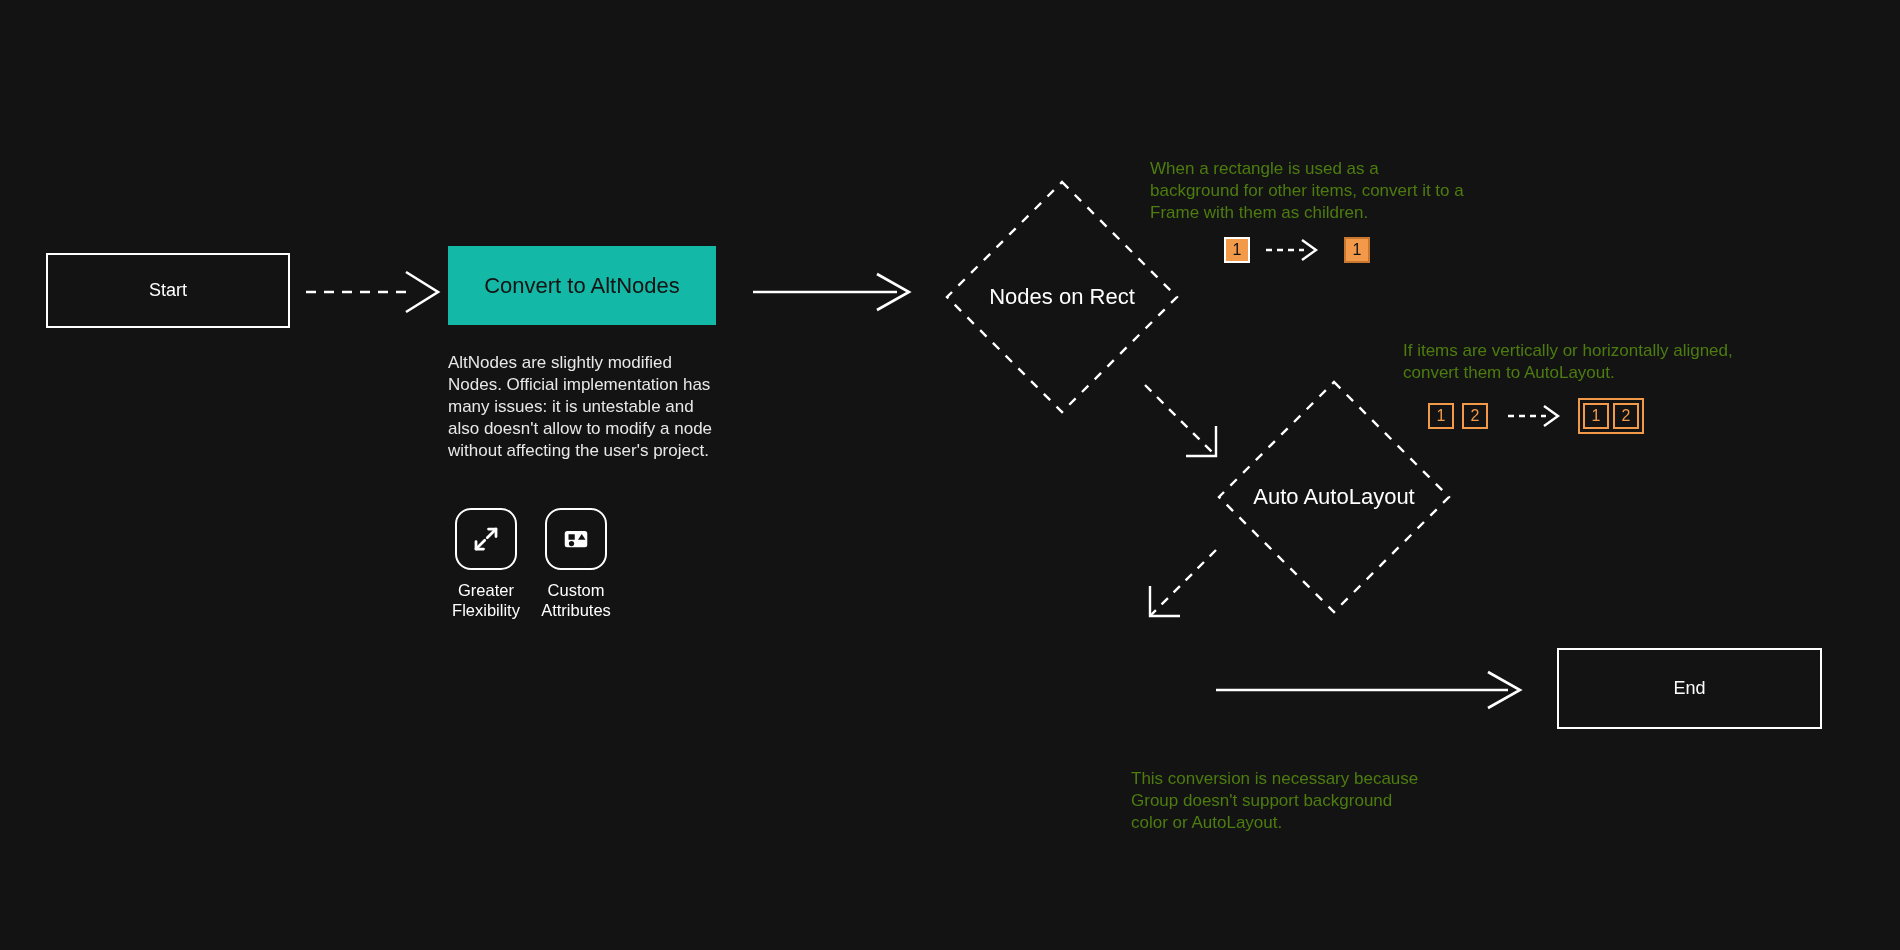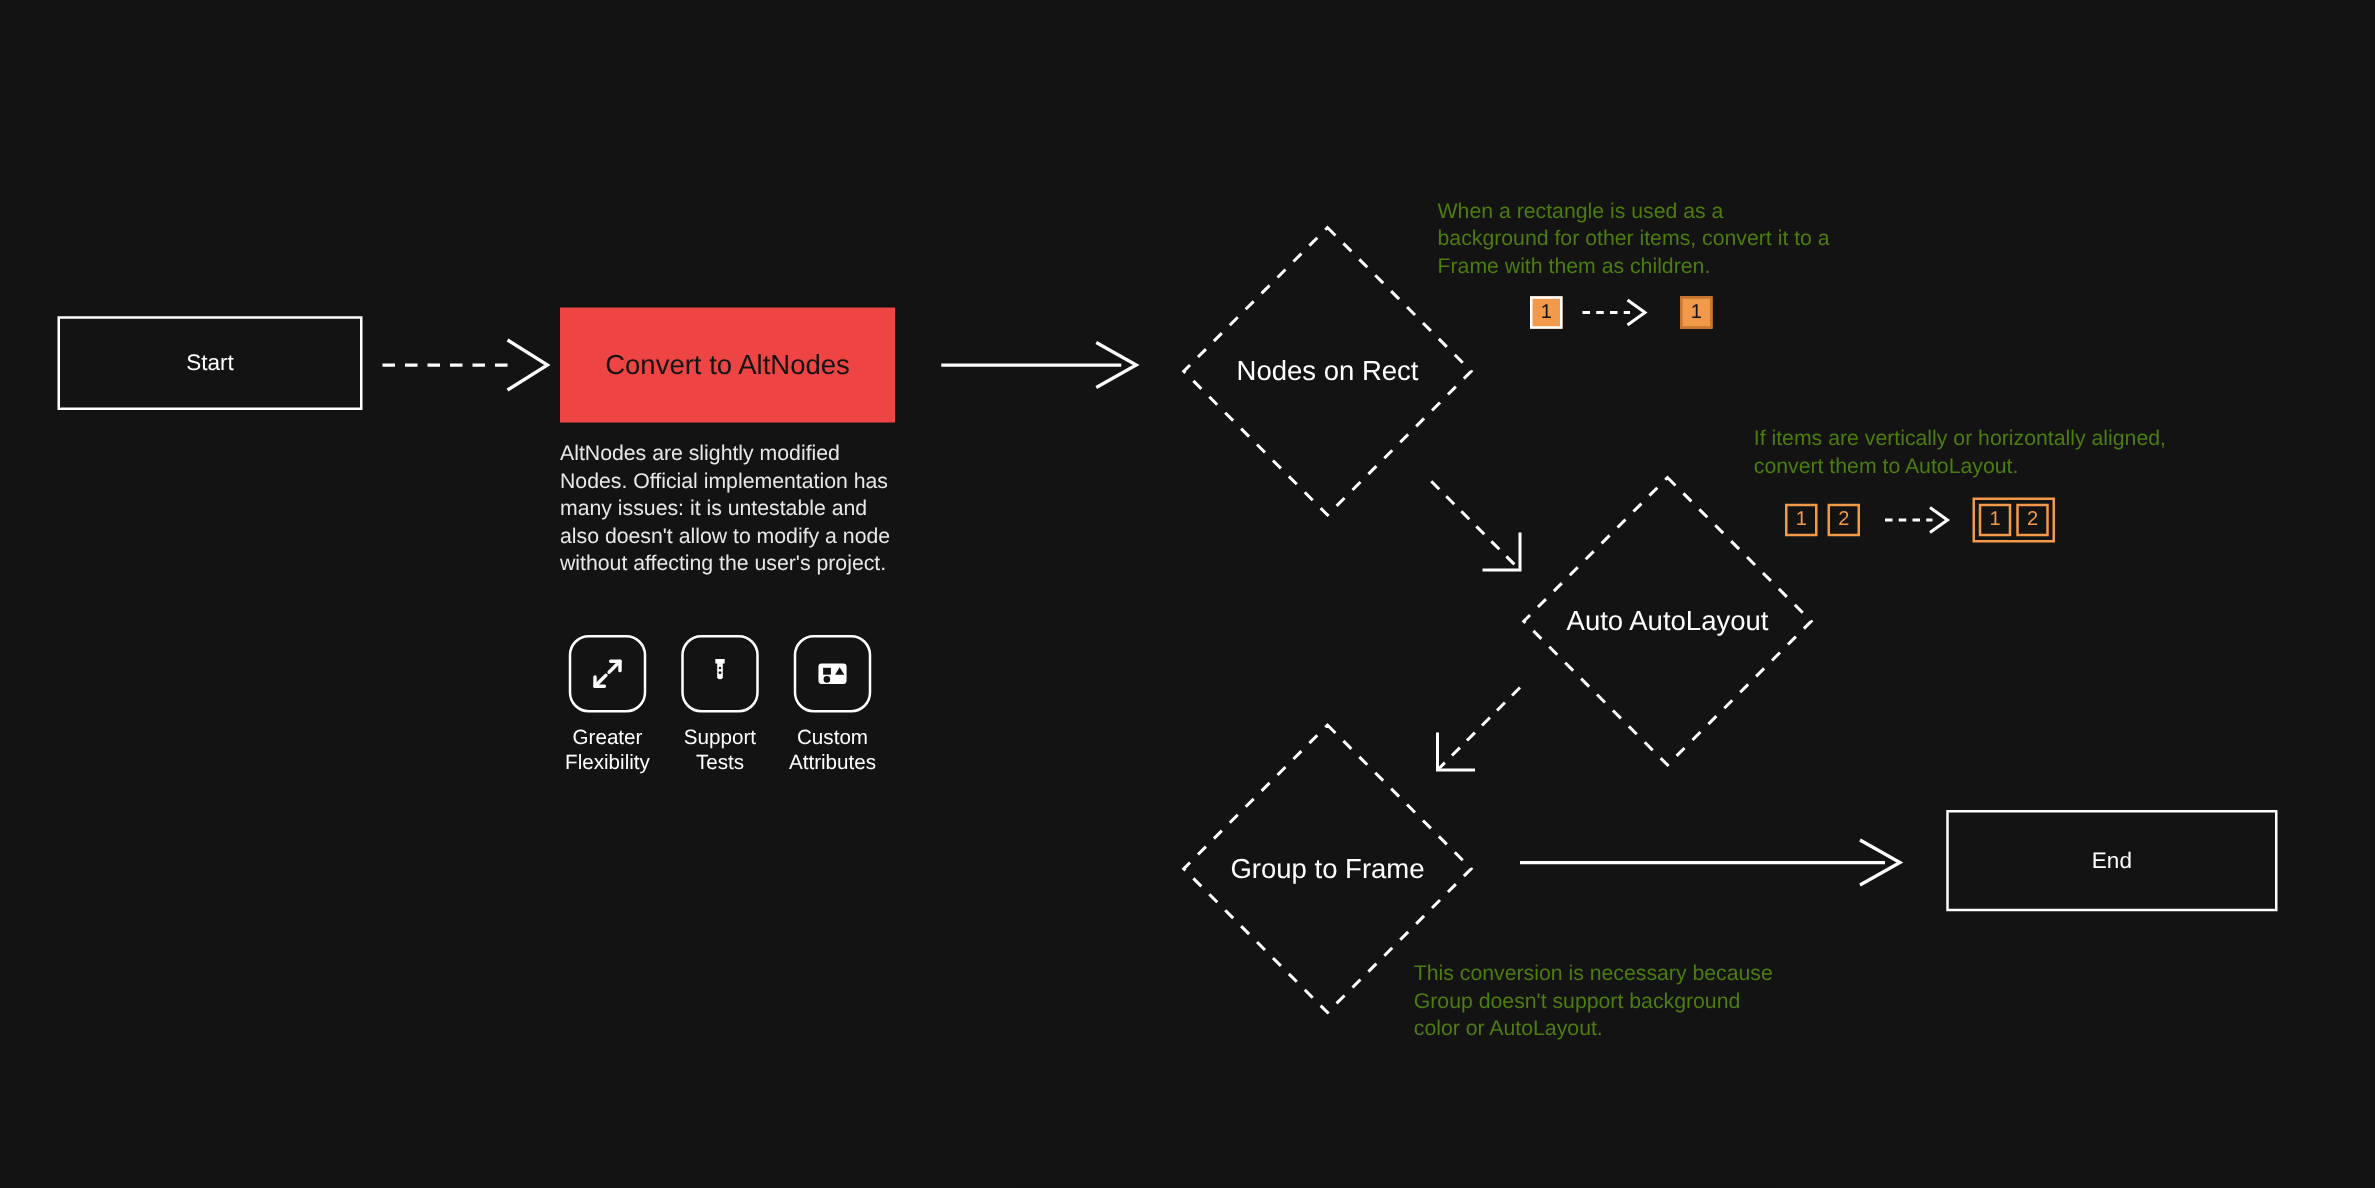--- a/index.html
+++ b/index.html
@@ -46,22 +46,22 @@
     box-sizing: border-box;
   }
   #start-box { left: 46px; top: 253px; width: 244px; height: 75px; }
   #end-box   { left: 1557px; top: 648px; width: 265px; height: 81px; }
 
   
   #convert-box {
     left: 448px;
     top: 246px;
     width: 268px;
-    height: 92px;
-    background: #ef4444;
+    height: 79px;
+    background: #14b8a6;
     color: #131313;
     display: flex;
     align-items: center;
     justify-content: center;
     font-size: 22px;
     box-sizing: border-box;
   }
 
   
   #convert-note {
@@ -209,31 +209,20 @@
           <polyline points="14,4 20,4 20,10"></polyline>
           <polyline points="10,20 4,20 4,14"></polyline>
           <line x1="20" y1="4" x2="13" y2="11"></line>
           <line x1="4" y1="20" x2="11" y2="13"></line>
         </svg>
       </div>
       <div class="feature-label">Greater
 Flexibility</div>
     </div>
 
-    <div class="feature">
-      <div class="feature-icon">
-        <svg width="30" height="30" viewBox="0 0 24 24">
-          <path d="M9 2.5 h6 v3 h-1.2 v9.2 a2.8 2.8 0 0 1 -3.6 0 v-9.2 h-1.2 z" fill="#ffffff"></path>
-          <circle cx="12" cy="11.3" r="0.95" fill="#131313"></circle>
-          <circle cx="12" cy="8.3" r="0.8" fill="#131313"></circle>
-        </svg>
-      </div>
-      <div class="feature-label">Support
-Tests</div>
-    </div>
 
     <div class="feature">
       <div class="feature-icon">
         <svg width="30" height="30" viewBox="0 0 24 24">
           <rect x="3" y="5.5" width="18" height="13" rx="2" fill="#ffffff"></rect>
           <rect x="6" y="8.2" width="5" height="4.4" fill="#131313"></rect>
           <polygon points="16.6,7.9 19.6,12.6 13.6,12.6" fill="#131313"></polygon>
           <circle cx="8.4" cy="15.6" r="2.1" fill="#131313"></circle>
         </svg>
       </div>
@@ -298,26 +287,20 @@
       <div class="badge outline">1</div>
       <div class="badge outline">2</div>
     </div>
   </div>
 
   <svg class="abs" style="left:1140px; top:545px;" width="110" height="110" viewBox="0 0 110 110">
     <line x1="76" y1="5" x2="10" y2="71" stroke="#ffffff" stroke-width="2.4" stroke-dasharray="9 8"></line>
     <polyline points="10,41 10,71 40,71" fill="none" stroke="#ffffff" stroke-width="2.4"></polyline>
   </svg>
 
-  <div class="abs diamond-wrap" id="dia-group-to-frame">
-    <svg class="diamond-shape" width="238" height="238" viewBox="0 0 238 238">
-      <polygon points="119,4 234,119 119,234 4,119" fill="none" stroke="#ffffff" stroke-width="2.4" stroke-dasharray="9 9"></polygon>
-    </svg>
-    <div class="diamond-label">Group to Frame</div>
-  </div>
 
   <div class="abs annot-text" id="annot-group-text">This conversion is necessary because Group doesn't support background color or AutoLayout.</div>
 
   <svg class="abs" style="left:1216px; top:670px;" width="310" height="40" viewBox="0 0 310 40">
     <line x1="0" y1="20" x2="292" y2="20" stroke="#ffffff" stroke-width="2.6"></line>
     <polyline points="272,2 304,20 272,38" fill="none" stroke="#ffffff" stroke-width="2.6"></polyline>
   </svg>
 
   <div class="abs plain-box" id="end-box">
     <span>End</span>

